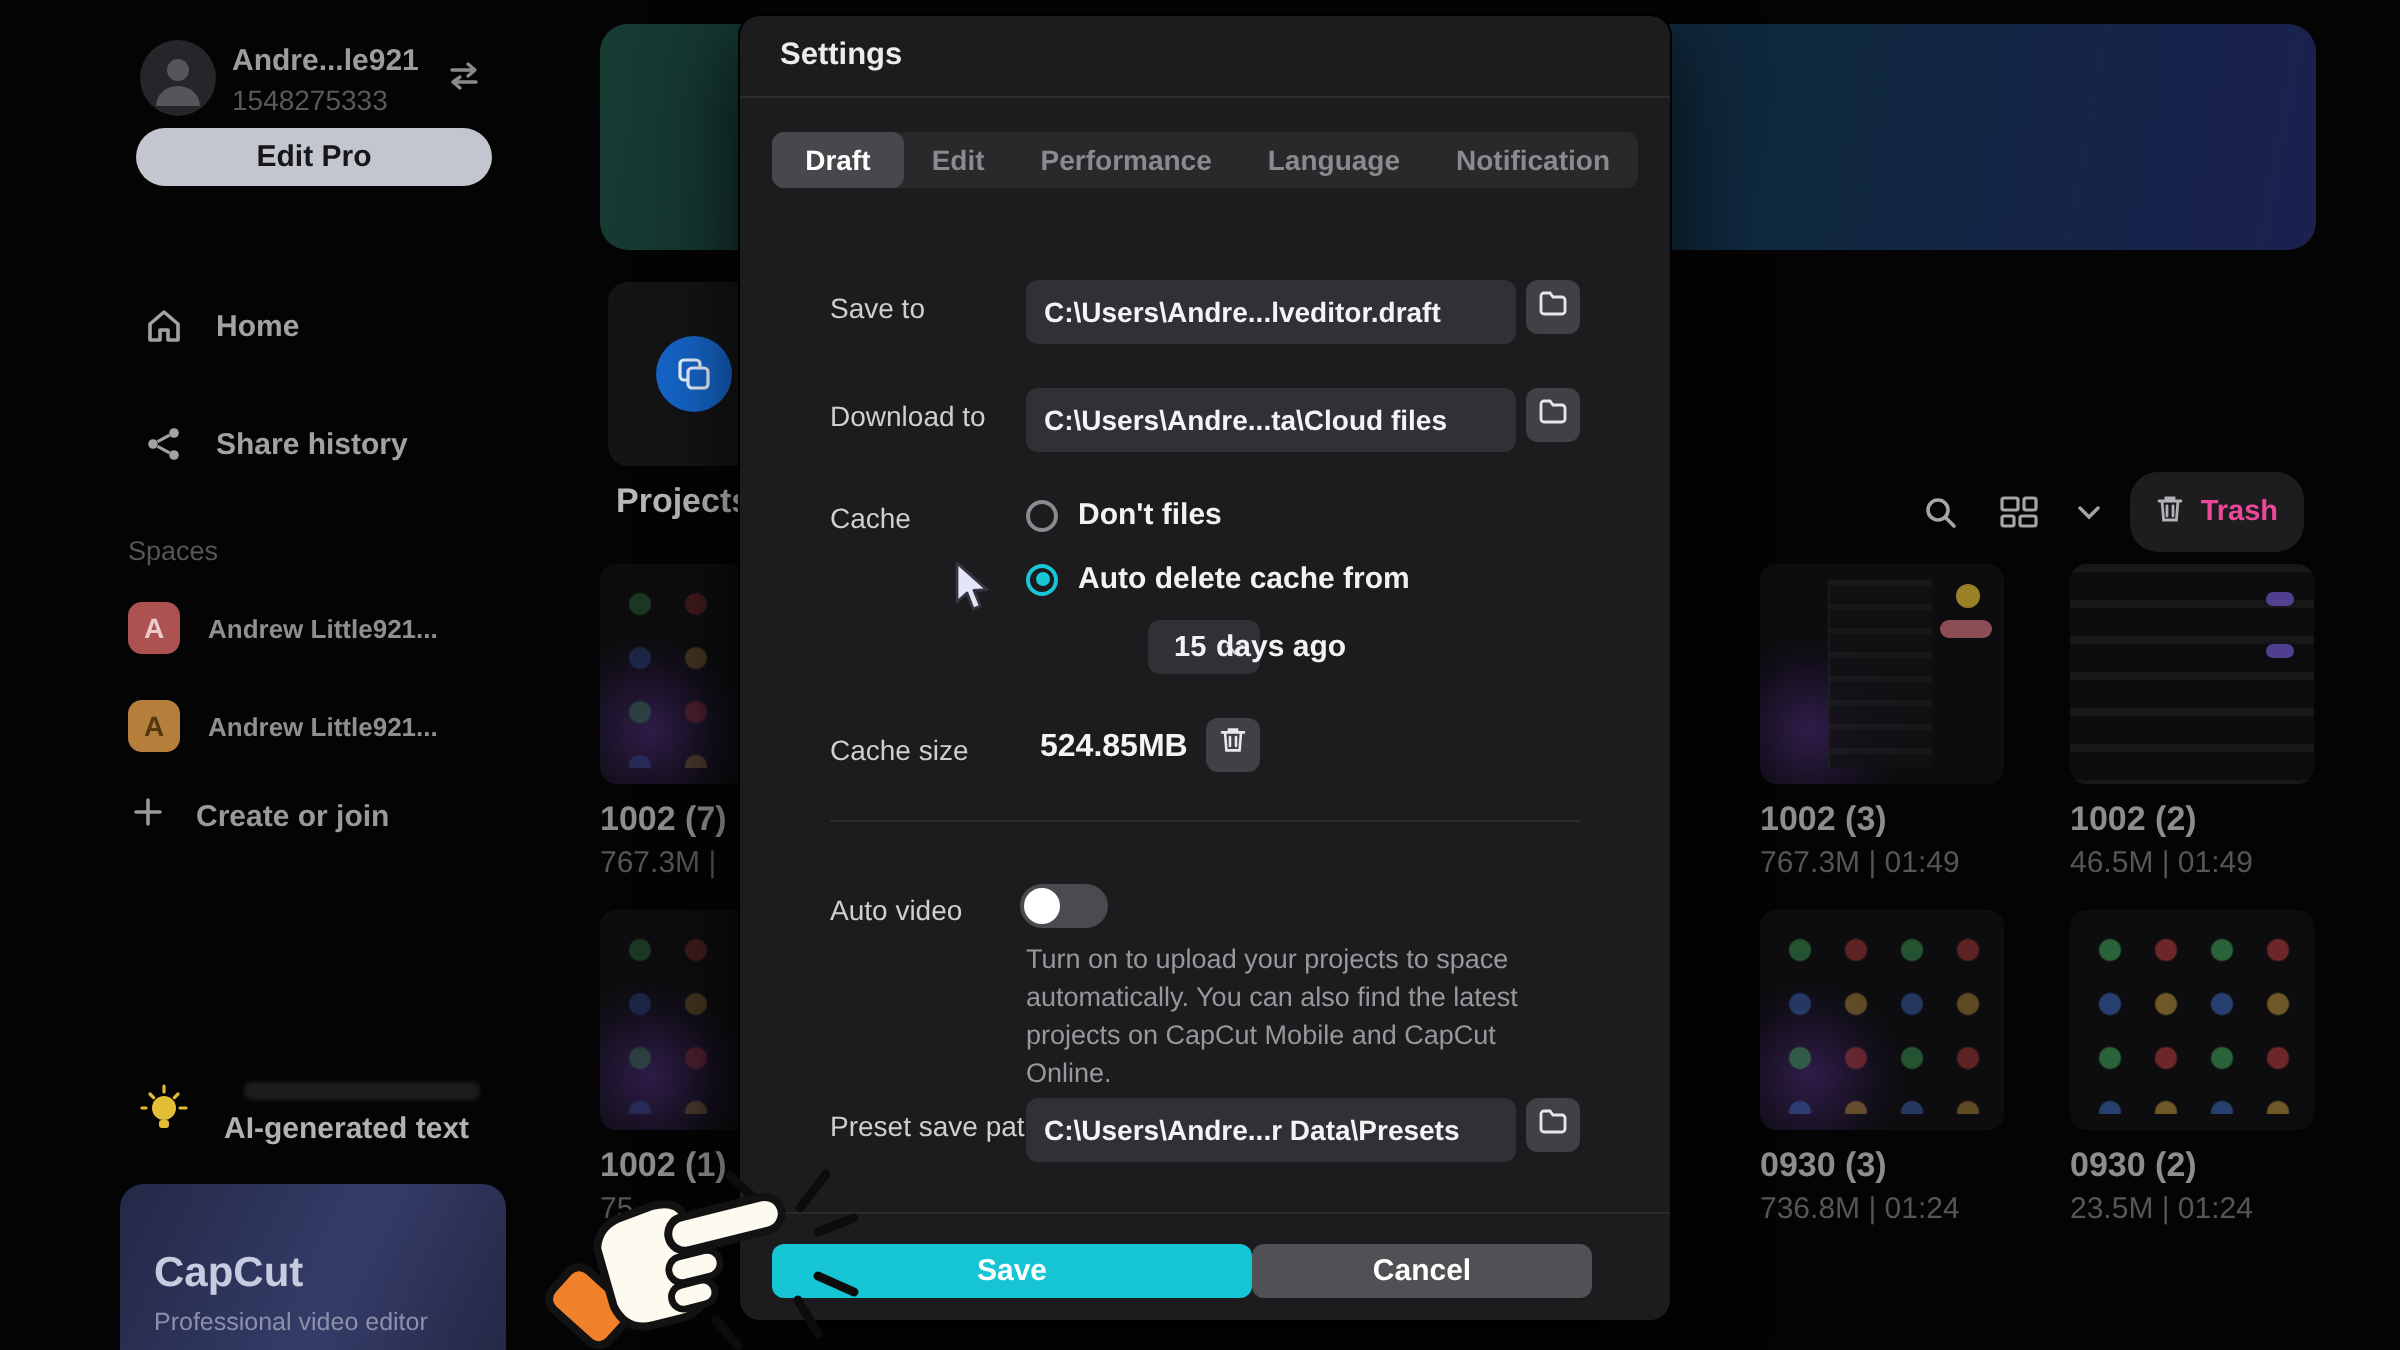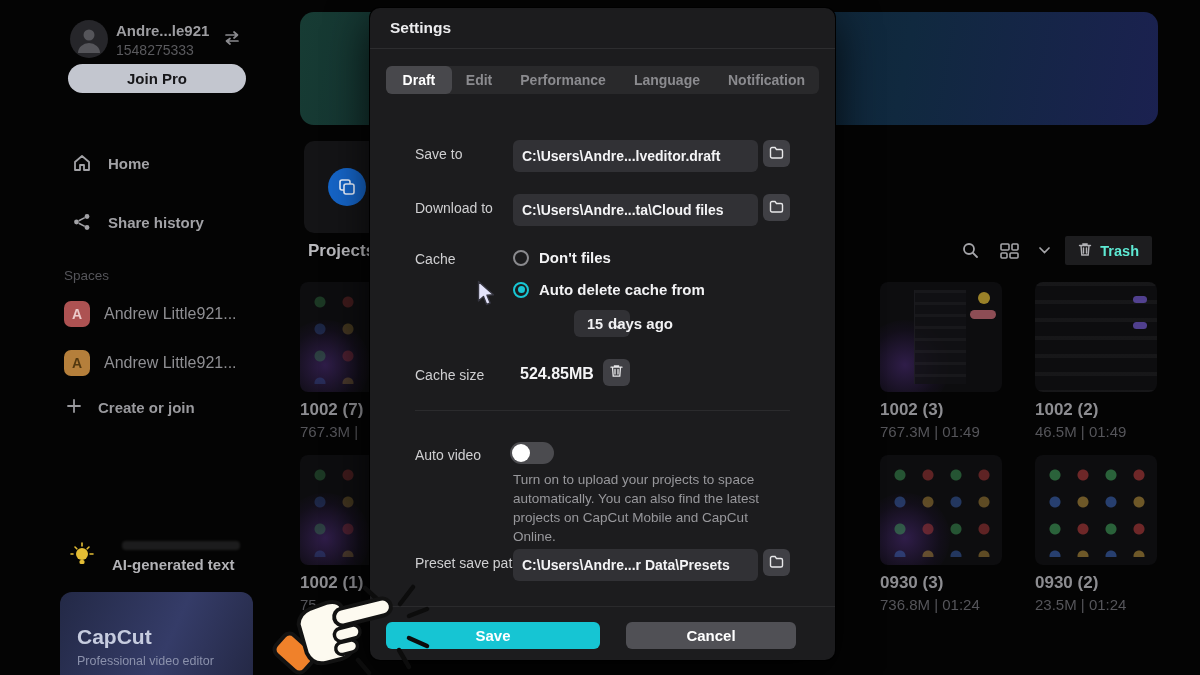--- a/index.html
+++ b/index.html
@@ -13,38 +13,38 @@
   .avatar svg { position:absolute; left:7px; top:7px; }
   .user-name { position:absolute; left:116px; top:22px; font-size:15px; font-weight:bold; color:#9d9da1; }
   .user-id { position:absolute; left:116px; top:42px; font-size:14px; color:#5a5a5e; }
   .swap { position:absolute; left:222px; top:28px; width:20px; height:20px; color:#8a8a8e; }
   .join-pro { position:absolute; left:68px; top:64px; width:178px; height:29px; border-radius:15px; background:#c3c6cf; color:#17171a; font-size:15px; font-weight:bold; display:flex; align-items:center; justify-content:center; }
   .nav-item { position:absolute; left:72px; display:flex; align-items:center; gap:16px; color:#a2a2a6; font-size:15px; font-weight:bold; }
   .nav-item .ic { width:20px; height:20px; display:inline-flex; }
   .spaces-label { position:absolute; left:64px; top:268px; font-size:13.5px; color:#55555a; }
   .space-item { position:absolute; left:64px; display:flex; align-items:center; gap:14px; }
   .space-badge { width:26px; height:26px; border-radius:7px; font-size:14px; font-weight:bold; display:flex; align-items:center; justify-content:center; }
-  .space-name { font-size:16px; font-weight:normal; color:#8f8f93; }
+  .space-name { font-size:13px; font-weight:bold; color:#8f8f93; }
   .create-join { position:absolute; left:66px; top:398px; display:flex; align-items:center; gap:16px; color:#9a9a9e; font-size:15px; font-weight:bold; }
   .faint-line { position:absolute; left:122px; top:541px; width:118px; height:9px; background:#3a3a3c; opacity:.45; border-radius:4px; filter:blur(1px); }
   .banner-ai { position:absolute; left:70px; top:540px; }
   .banner-ai .bulb { position:absolute; left:0; top:2px; }
   .banner-ai .txt { position:absolute; left:42px; top:16px; width:200px; font-size:15px; font-weight:bold; color:#b2b2b6; }
   .capcut-card { position:absolute; left:60px; top:592px; width:193px; height:100px; border-radius:12px; background:linear-gradient(115deg,#232946 0%, #353c68 55%, #232743 100%); }
   .capcut-name { position:absolute; left:17px; top:33px; font-size:21px; font-weight:bold; color:#c6ccdf; }
   .capcut-tag { position:absolute; left:17px; top:62px; font-size:12.5px; color:#8b91ac; }
 
   .top-banner { position:absolute; left:300px; top:12px; width:858px; height:113px; border-radius:14px;
     background:linear-gradient(100deg,#173c34 0%, #0d2028 35%, #10293f 70%, #1b2150 100%); }
   .tile-card { position:absolute; left:304px; top:141px; width:86px; height:92px; border-radius:10px; background:#141416; }
   .tile-circle { position:absolute; left:24px; top:27px; width:38px; height:38px; border-radius:50%; background:#1565c8; display:flex; align-items:center; justify-content:center; }
   .projects-title { position:absolute; left:308px; top:241px; font-size:17px; font-weight:bold; color:#b9b9bd; }
   .bg-toolbar { position:absolute; right:48px; top:236px; display:flex; align-items:center; gap:14px; }
   .tool-ic { width:26px; height:26px; display:flex; align-items:center; justify-content:center; color:#a5a5a9; }
-  .trash-btn { height:29px; padding:0 13px; border-radius:2px; background:#1d1d1f; display:flex; align-items:center; gap:8px; color:#5eead4; font-size:14.5px; font-weight:bold; }
+  .trash-btn { height:40px; padding:0 13px; border-radius:14px; background:#1d1d1f; display:flex; align-items:center; gap:8px; color:#ec4899; font-size:14.5px; font-weight:bold; }
 
   .proj-card { position:absolute; width:122px; }
   .thumb { position:relative; width:122px; height:110px; border-radius:8px; overflow:hidden; background:#0d0d0f; }
   .thumb .blob { position:absolute; left:-20px; bottom:-18px; width:90px; height:90px; border-radius:50%; background:radial-gradient(circle,#4b2a78 0%, rgba(40,20,70,.35) 55%, transparent 75%); opacity:.55; }
   .thumb .panel { position:absolute; left:34px; top:8px; width:52px; height:94px; background:#121214; border-left:1px solid #1f1f22;
     background-image:repeating-linear-gradient(#1c1c1f 0 3px, transparent 3px 12px); opacity:.8; }
   .thumb .bell { position:absolute; right:12px; top:10px; width:12px; height:12px; border-radius:50%; background:#c9a832; opacity:.75; }
   .thumb .pill { position:absolute; right:6px; top:28px; width:26px; height:9px; border-radius:5px; background:#c46a74; opacity:.7; }
   .thumb .dots { position:absolute; inset:8px; opacity:.5;
     background-image:
@@ -79,21 +79,21 @@
   .radio-label { font-size:15px; font-weight:bold; color:#f2f2f4; }
   .days-select { position:absolute; left:168px; width:56px; height:27px; background:#313135; border-radius:6px; display:flex; align-items:center; color:#f2f2f4; font-size:14.5px; font-weight:bold; padding:0 8px 0 13px; justify-content:space-between;margin-left:36px; }
   .days-suffix { position:absolute; left:238px; font-size:15px; font-weight:bold; color:#f2f2f4; }
   .cache-val { position:absolute; left:150px; font-size:16px; font-weight:bold; color:#f4f4f6; }
   .sq-btn { position:absolute; width:27px; height:27px; background:#404045; border-radius:6px; display:flex; align-items:center; justify-content:center; }
   .dlg-div2 { position:absolute; left:45px; right:45px; height:1px; background:#2b2b2d; }
   .toggle { position:absolute; left:140px; width:44px; height:22px; border-radius:11px; background:#4b4b4f; }
   .toggle .knob { position:absolute; left:2px; top:2px; width:18px; height:18px; border-radius:50%; background:#fff; }
   .desc { position:absolute; left:143px; top:462px; width:275px; font-size:13.5px; line-height:19px; color:#98989c; }
   .btn { position:absolute; top:614px; height:27px; border-radius:6px; display:flex; align-items:center; justify-content:center; font-size:15px; font-weight:bold; color:#fff; }
-  .btn-save { left:16px; width:214px; background:#16c5d3; color:#fff; }
+  .btn-save { left:16px; width:240px; background:#16c5d3; color:#fff; }
   .btn-cancel { left:256px; width:170px; background:#505055; }
 
   .cursor { position:absolute; left:477px; top:280px; }
   .hand { position:absolute; left:272px; top:578px; }
 </style>
 </head>
 <body>
 
 <div id="stage">
 
@@ -197,21 +197,21 @@
           <path d="M1 26 a11 10 0 0 1 22 0 Z" fill="#55555a"></path>
         </svg>
     </div>
     <div class="user-name">Andre...le921</div>
     <div class="user-id">1548275333</div>
     <div class="swap">
       <svg width="20" height="20" viewBox="0 0 20 20">
           <path d="M4 7 h11 M12 4 l3.5 3 L12 10 M16 13 H5 M8 10.5 L4.5 13 8 16" fill="none" stroke="#8a8a8e" stroke-width="1.7" stroke-linecap="round" stroke-linejoin="round"></path>
         </svg>
     </div>
-    <div class="join-pro">Join Pro</div>
+    <div class="join-pro">Edit Pro</div>
 
     <div class="nav-item" style="top:153px;">
       <span class="ic">
         <svg width="20" height="20" viewBox="0 0 20 20">
             <path d="M3 9 L10 3 L17 9 V17 H12 V12 H8 V17 H3 Z" fill="none" stroke="#a2a2a6" stroke-width="1.8" stroke-linejoin="round"></path>
           </svg>
       </span>
       <span>Home</span>
     </div>
     <div class="nav-item" style="top:212px;">

